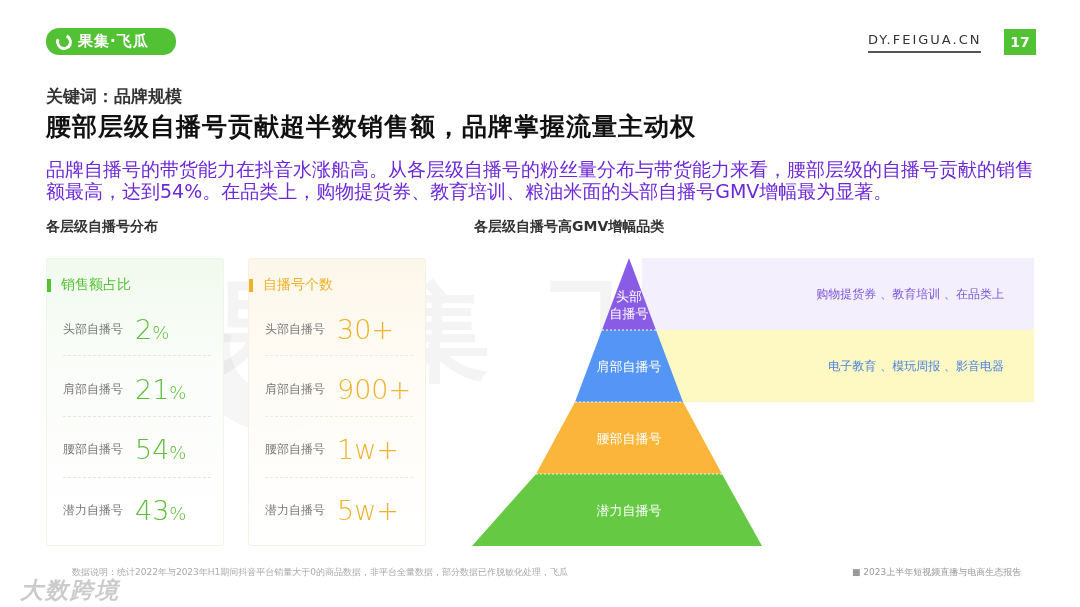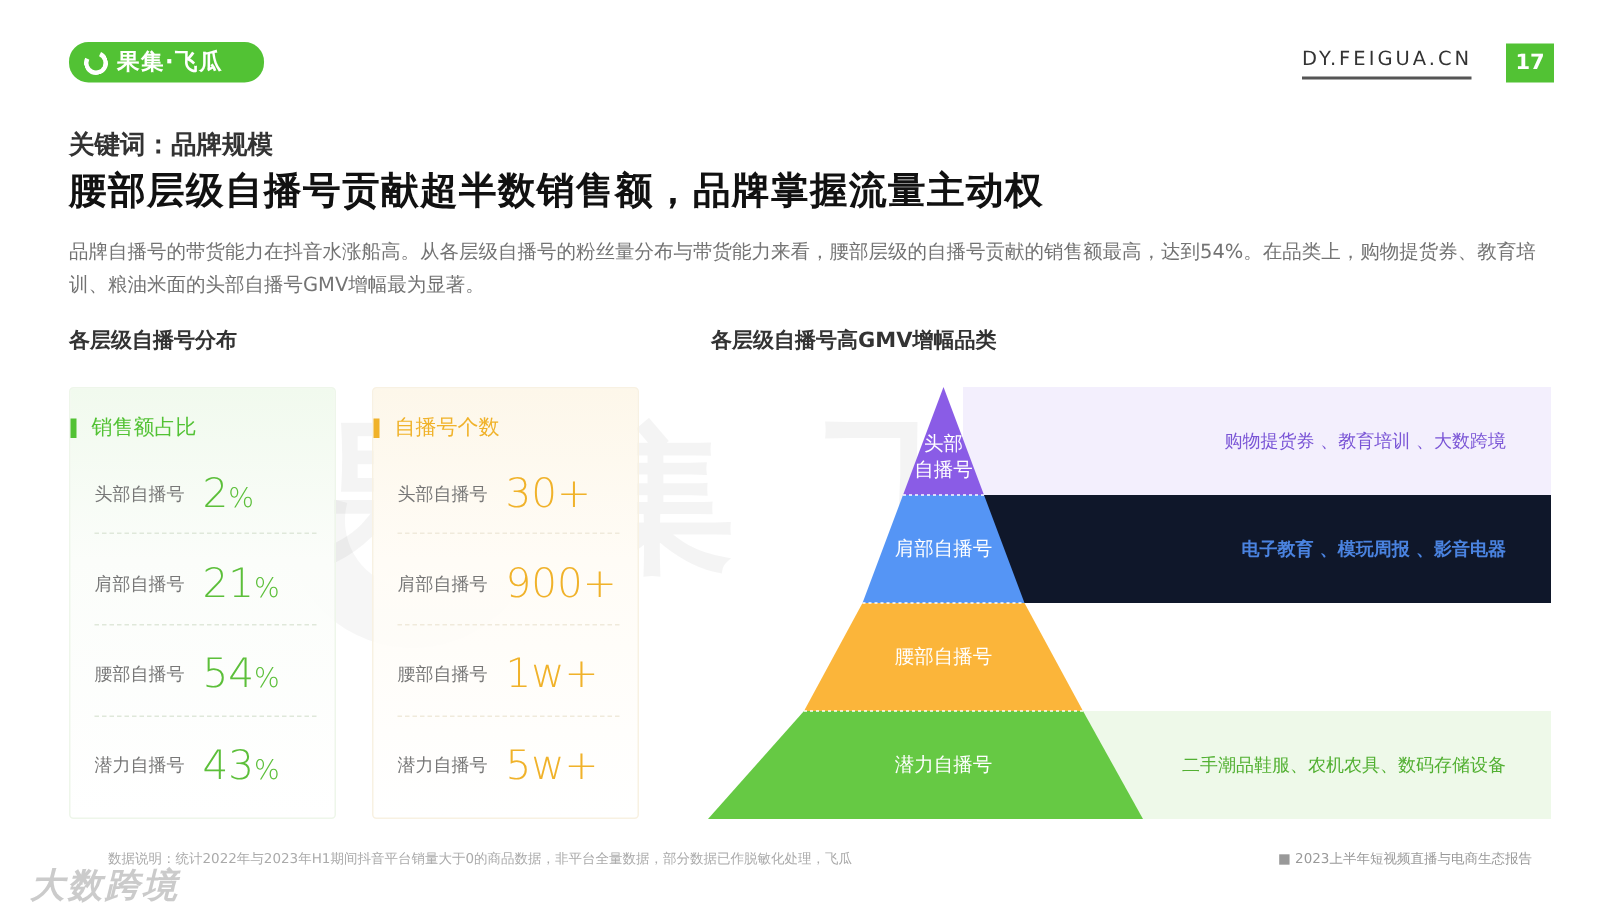--- a/index.html
+++ b/index.html
@@ -4,21 +4,21 @@
 <style>
   * { margin:0; padding:0; box-sizing:border-box; }
   body { width:1080px; height:607px; background:#ffffff; position:relative; overflow:hidden; font-family:"DejaVu Sans","Liberation Sans",sans-serif; color:#222; }
   .abs { position:absolute; }
   .logo { left:46px; top:28px; width:130px; height:27px; background:#52c234; border-radius:13px; color:#fff; font-size:15px; font-weight:bold; display:flex; align-items:center; padding-left:10px; gap:6px; letter-spacing:1px; }
   .logo .ring { width:16px; height:16px; border:3px solid #fff; border-top-color:transparent; border-radius:50%; transform:rotate(-20deg); }
   .site { left:868px; top:32px; font-size:13px; font-weight:normal; letter-spacing:2px; color:#333; padding-bottom:4px; border-bottom:2px solid #555; font-family:"DejaVu Sans",sans-serif; }
   .pageno { left:1004px; top:29px; width:32px; height:26px; background:#52c234; color:#fff; font-size:14px; font-weight:bold; display:flex; align-items:center; justify-content:center; }
   .kw { left:46px; top:85px; font-size:17px; font-weight:bold; color:#333; }
   .title { left:46px; top:110px; font-size:25px; font-weight:bold; color:#111; letter-spacing:1px; }
-  .desc { left:46px; top:158px; width:1000px; font-size:13px; color:#737373; line-height:22px; }
+  .desc { left:46px; top:158px; width:1000px; font-size:19px; color:#6d28d9; line-height:22px; }
   .sub1 { left:46px; top:218px; font-size:14px; font-weight:bold; color:#333; }
   .sub2 { left:474px; top:218px; font-size:14px; font-weight:bold; color:#333; }
   .watermark { left:210px; top:258px; width:700px; height:140px; font-size:110px; color:rgba(0,0,0,0.045); letter-spacing:60px; font-weight:bold; pointer-events:none; z-index:0; white-space:nowrap; }
   .wmring { left:190px; top:262px; width:170px; height:170px; border:40px solid rgba(0,0,0,0.035); border-top-color:transparent; border-radius:50%; transform:rotate(-30deg); z-index:0; }
   .card { top:258px; width:178px; height:288px; border-radius:3px; z-index:1; }
   .card.green { left:46px; background:linear-gradient(180deg,#f1faee 0%,#fbfdfa 40%,rgba(255,255,255,0.7) 100%); border:1px solid #eef6ea; }
   .card.orange { left:248px; background:linear-gradient(180deg,#fdf7ea 0%,#fffcf6 40%,rgba(255,255,255,0.7) 100%); border:1px solid #f8f1e2; }
   .card-head { position:absolute; left:0; top:17px; display:flex; align-items:center; gap:10px; font-size:14px; }
   .card-head .bar { width:4px; height:13px; }
   .green .card-head { color:#52c234; } .green .bar { background:#52c234; }
@@ -104,27 +104,24 @@
   </div>
   <div class="divider" style="top:218px"></div>
   <div class="row" style="top:221px">
     <span class="lbl">潜力自播号</span>
     <span class="val">5w+</span>
   </div>
 </div>
 
 <div class="abs pyr-wrap">
   <div class="band" style="top:0;height:72px;background:#f3effd;color:#7a55d6;">
-    <span>购物提货券 、教育培训 、大数跨境</span>
+    <span>购物提货券 、教育培训 、在品类上</span>
   </div>
-  <div class="band" style="top:72px;height:72px;background:#0f172a;color:#4a83e0;font-weight:bold;">
+  <div class="band" style="top:72px;height:72px;background:#fef9c3;color:#4a83e0;">
     <span>电子教育 、模玩周报 、影音电器</span>
-  </div>
-  <div class="band" style="top:216px;height:72px;background:#eef9e9;color:#52b032;">
-    <span>二手潮品鞋服、农机农具、数码存储设备</span>
   </div>
 
   <svg width="320" height="290" style="position:absolute;left:0;top:0;">
     <polygon points="157,0 184,72 130,72" fill="#8a5ce6"></polygon>
     <polygon points="130,72 184,72 211,144 103,144" fill="#5595f5"></polygon>
     <polygon points="103,144 211,144 250,216 64,216" fill="#fbb53a"></polygon>
     <polygon points="64,216 250,216 290,288 0,288" fill="#66c944"></polygon>
     <line x1="130" y1="72" x2="184" y2="72" stroke="#fff" stroke-dasharray="2,2" stroke-width="1"></line>
     <line x1="103" y1="144" x2="211" y2="144" stroke="#fff" stroke-dasharray="2,2" stroke-width="1"></line>
     <line x1="64" y1="216" x2="250" y2="216" stroke="#fff" stroke-dasharray="2,2" stroke-width="1"></line>

